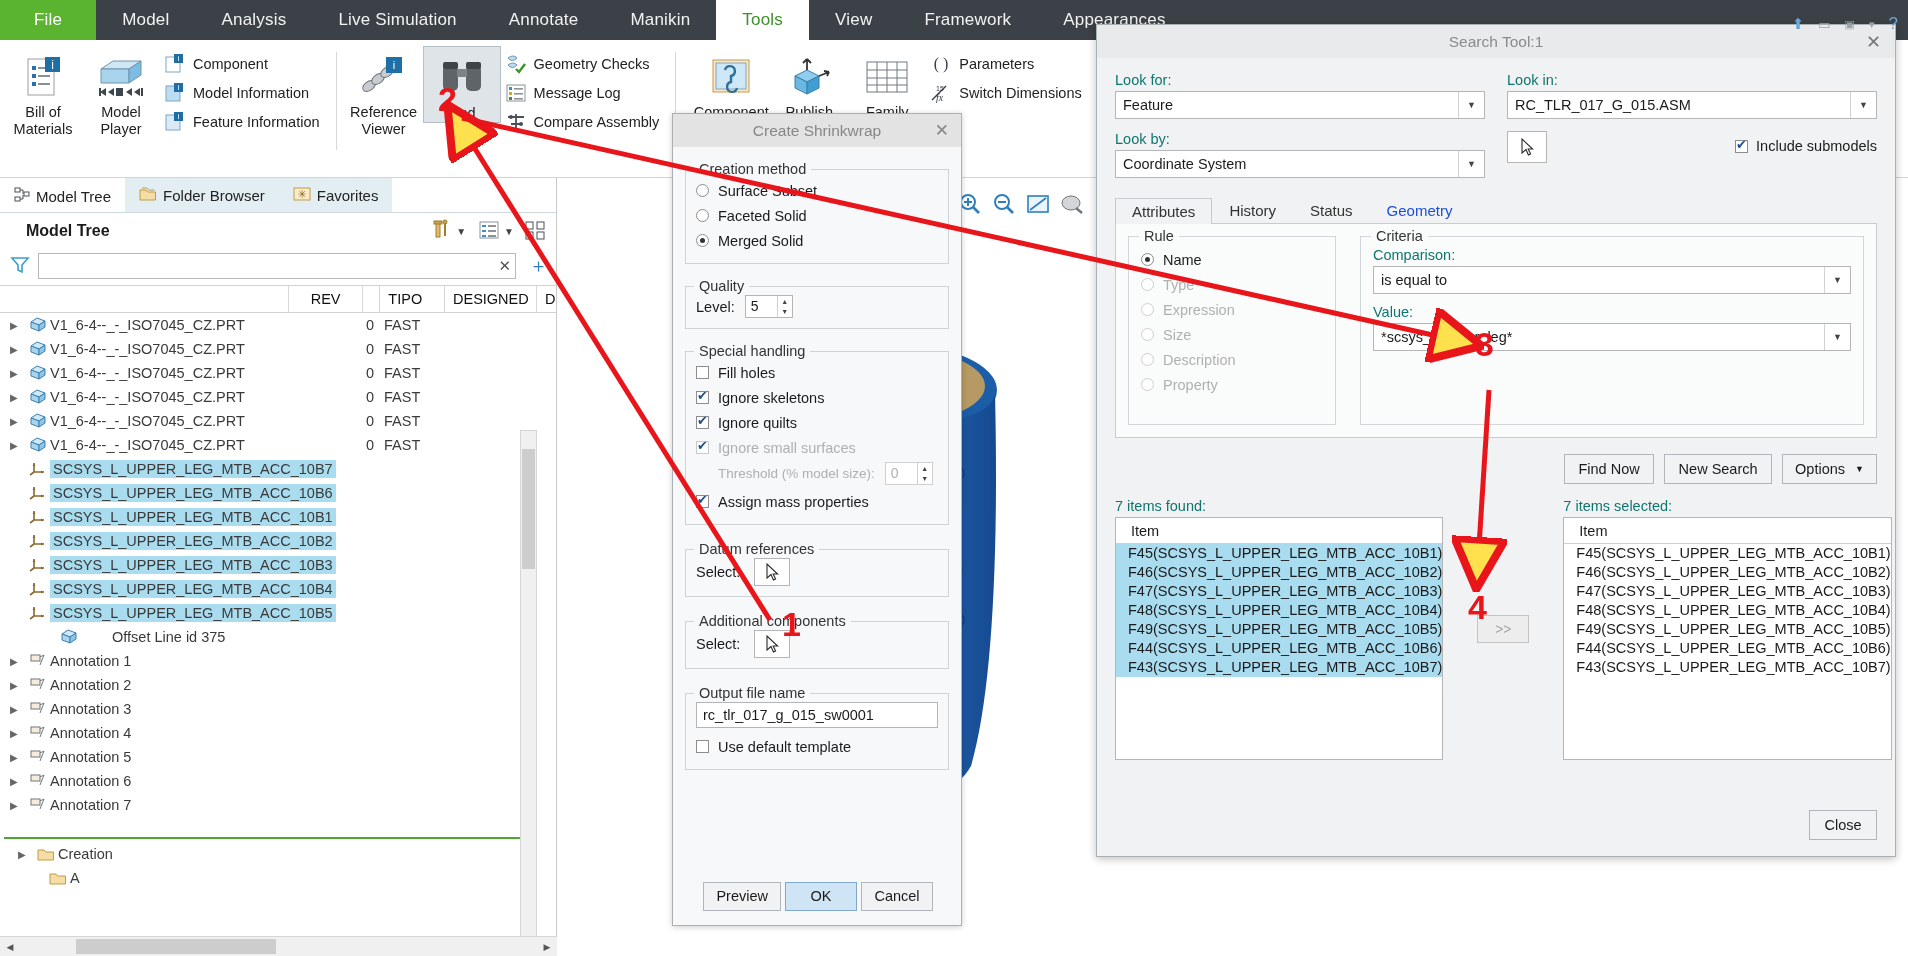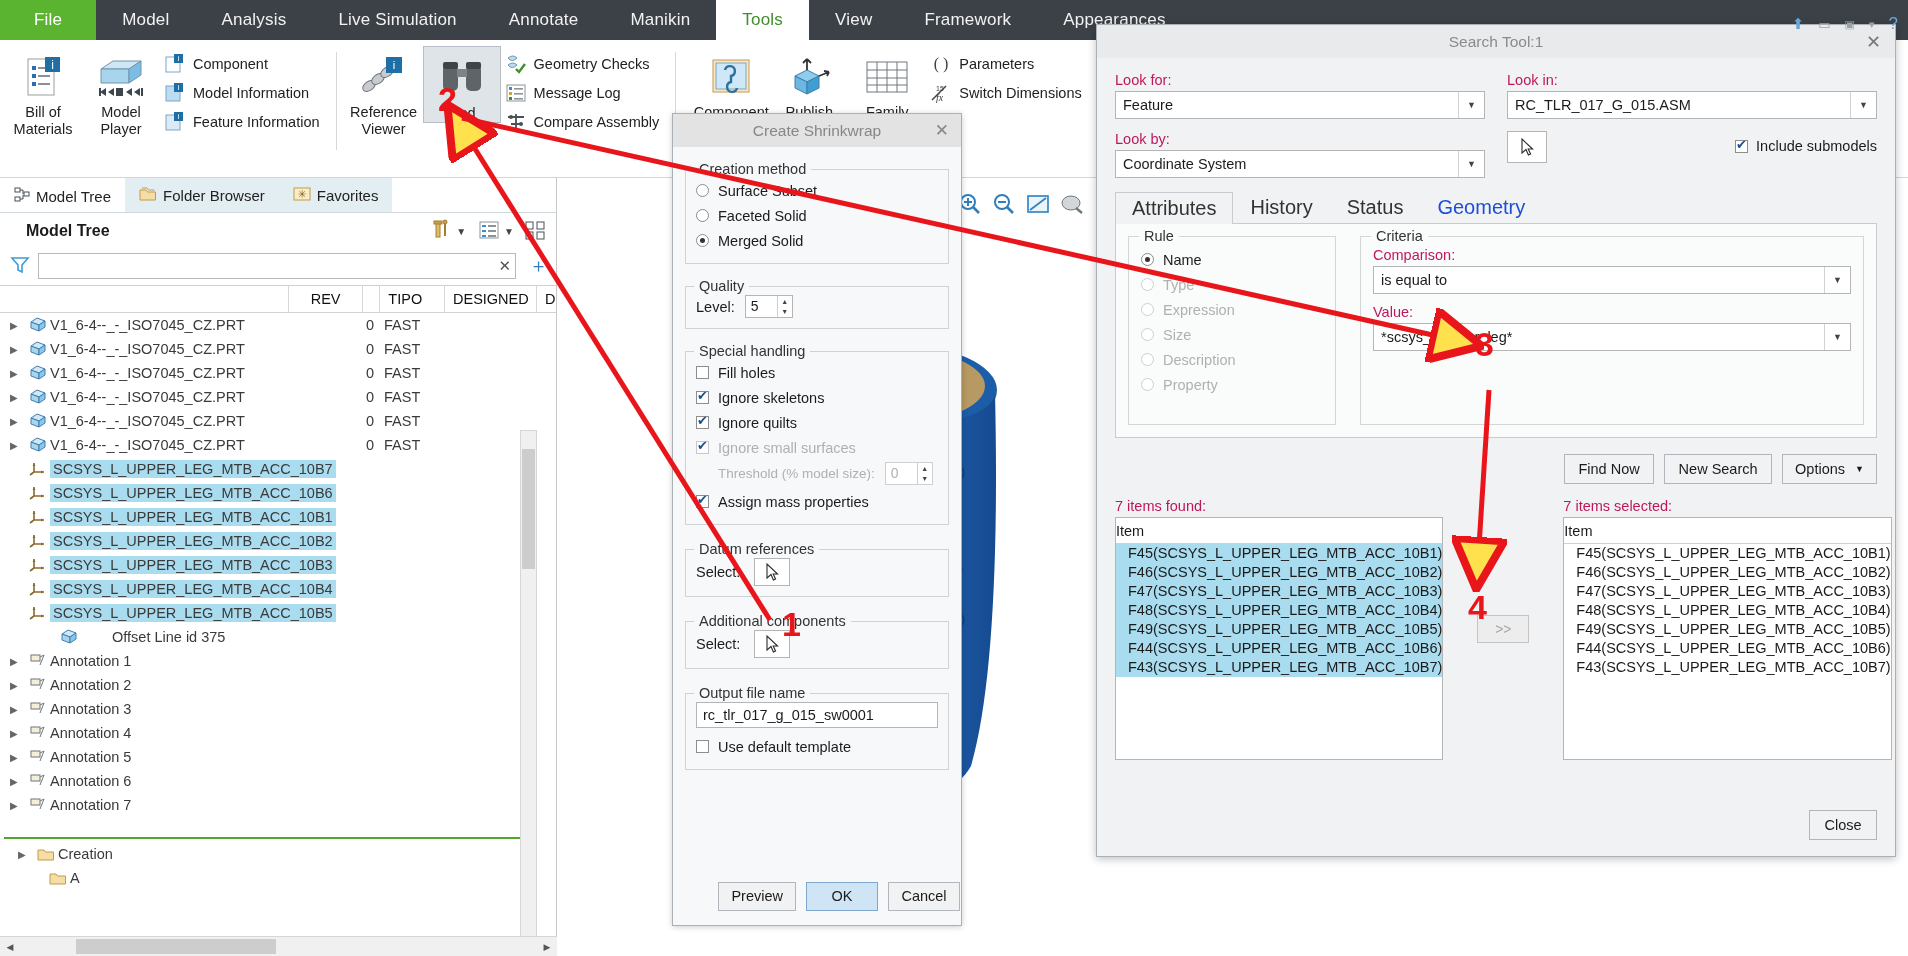--- a/index.html
+++ b/index.html
@@ -111,51 +111,51 @@
   .chk { width:13px; height:13px; border:1px solid #8d8d8d; background:#fff; flex:0 0 13px; position:relative; }
   .chk.on::after { content:"✔"; position:absolute; left:0px; top:-4px; font-size:13px; color:#1e4e8c; }
   .dim { color:#b0b0b0; }
   .lvl-row { display:flex; align-items:center; gap:10px; }
   .spin { display:flex; width:48px; height:23px; border:1px solid #b5b5b5; background:#fff; }
   .spin .v { flex:1; padding-left:5px; line-height:21px; font-size:14px; }
   .spin .ar { width:15px; border-left:1px solid #cfcfcf; display:flex; flex-direction:column; }
   .spin .ar div { flex:1; display:flex; align-items:center; justify-content:center; font-size:7px; color:#444; }
   .selbox { width:36px; height:28px; border:1px solid #b5b5b5; background:#fff; display:flex; align-items:center; justify-content:center; }
   .txtbox { width:100%; height:26px; border:1px solid #b5b5b5; background:#fff; padding:0 6px; line-height:24px; font-size:14.5px; }
-  #sw-buttons { position:absolute; left:0; bottom:0; width:100%; height:58px; display:flex; align-items:center; justify-content:flex-end; gap:10px; padding-right:1px; }
+  #sw-buttons { position:absolute; left:0; bottom:0; width:100%; height:58px; display:flex; align-items:center; justify-content:flex-end; gap:4px; padding-right:28px; }
   .dbtn { min-width:62px; height:29px; border:1px solid #b0b6bb; background:#f1f2f3; display:flex; align-items:center; justify-content:center; font-size:14.5px; padding:0 12px; }
   .dbtn.primary { background:#cfe4f5; border-color:#7fa8cc; }
   
   #searchtool {
     position:absolute; left:1096px; top:24px; width:800px; height:833px;
     background:#f1f2f3; border:1px solid #a9b0b6; box-shadow:0 2px 8px rgba(0,0,0,.25);
     font-size:14.5px;
   }
   #st-title { height:33px; background:#e9eaeb; display:flex; align-items:center; justify-content:center; color:#8b8b8b; font-size:15.5px; position:relative; }
   #st-title .x { position:absolute; right:14px; color:#7a7a7a; font-size:18px; }
   #st-top { display:flex; padding:14px 18px 0 18px; gap:22px; }
   .stcol { flex:1; }
-  .stlabel { font-size:14.5px; color:#be185d; margin-bottom:3px; }
+  .stlabel { font-size:14.5px; color:#0f766e; margin-bottom:3px; }
   .combo { height:28px; border:1px solid #b5b5b5; background:#fff; display:flex; align-items:center; }
   .combo .cval { flex:1; padding:0 7px; font-size:14.5px; }
   .combo .carr { width:26px; height:26px; border-left:1px solid #d2d2d2; display:flex; align-items:center; justify-content:center; font-size:9px; color:#444; }
   .pickbox { width:40px; height:32px; border:1px solid #b5b5b5; background:#fff; display:flex; align-items:center; justify-content:center; margin-top:2px; }
   
   #st-tabs { display:flex; margin:18px 18px 0 18px; border-bottom:1px solid #c8ccd0; height:28px; align-items:flex-end; }
-  .sttab { padding:4px 16px; font-size:20px; border:1px solid transparent; border-bottom:none; color:#333; }
+  .sttab { padding:4px 16px; font-size:15px; border:1px solid transparent; border-bottom:none; color:#333; }
   .sttab.active { background:#f1f2f3; border-color:#c8ccd0; position:relative; top:1px; }
   .sttab.disabled { color:#1d4ed8; }
   #st-panel { margin:0 18px; border:1px solid #c8ccd0; border-top:none; background:#fafbfb; display:flex; height:214px; }
   .stfs { margin:12px; border:1px solid #d2d6d9; position:relative; padding:10px 12px; }
   .stfs > .leg { position:absolute; top:-9px; left:10px; background:#fafbfb; padding:0 5px; font-size:14.5px; color:#333; }
   #st-actions { display:flex; justify-content:flex-end; gap:10px; margin:16px 18px 0 18px; }
   #st-lists { display:flex; gap:34px; margin:14px 18px 0 18px; }
   .listcol { flex:1; }
   .lbox { border:1px solid #b5b5b5; background:#fff; height:243px; overflow:hidden; }
-  .lhdr { height:26px; border-bottom:1px solid #d0d0d0; display:flex; align-items:center; padding-left:0; font-size:14.5px; }
+  .lhdr { height:26px; border-bottom:1px solid #d0d0d0; display:flex; align-items:center; padding-left:15px; font-size:14.5px; }
   .lrow { height:19px; line-height:19px; padding-left:12px; font-size:14.5px; white-space:nowrap; }
   .lrow.sel { background:#aadcf0; }
   #st-mid { width:52px; display:flex; align-items:center; justify-content:center; }
   .midbtn { width:52px; height:28px; border:1px solid #c4c4c4; background:#ededed; color:#a5a5a5; display:flex; align-items:center; justify-content:center; font-size:14px; }
   #st-bottom { position:absolute; right:18px; bottom:16px; }
   .closebtn { width:68px; height:30px; border:1px solid #b0b6bb; background:#f1f2f3; display:flex; align-items:center; justify-content:center; font-size:14.5px; }
   
   .annot-num { position:absolute; color:#e8151b; font-weight:bold; font-size:34px; font-family:"Liberation Sans", sans-serif; }
   #annot-svg { position:absolute; left:0; top:0; width:1908px; height:956px; pointer-events:none; }
 </style>

